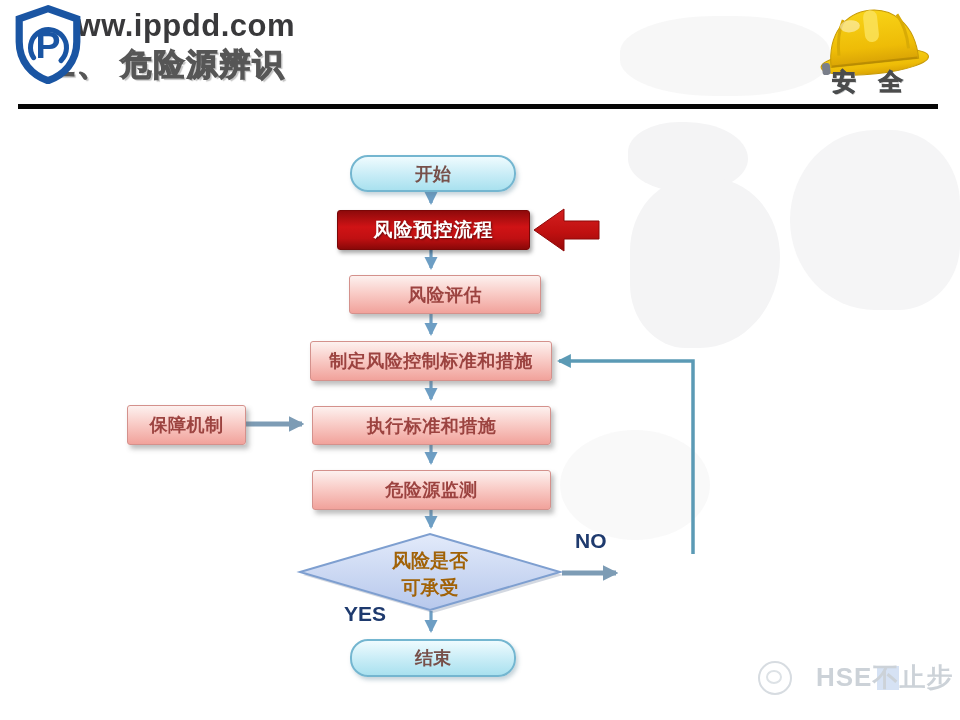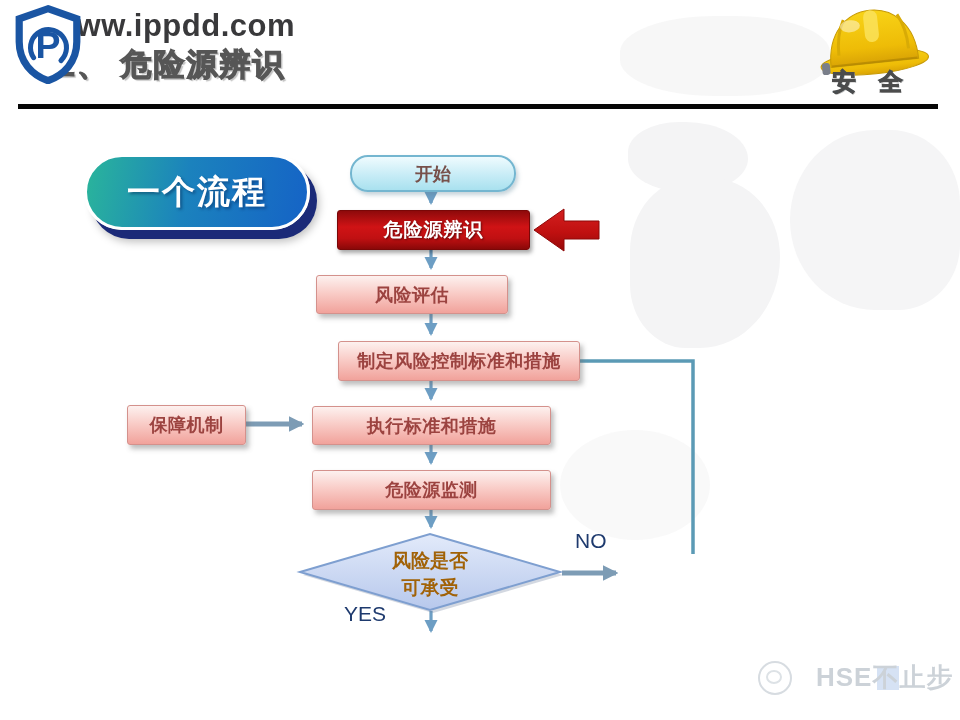--- a/index.html
+++ b/index.html
@@ -39,30 +39,30 @@
         color:#77504a;font-size:18px;box-shadow:2px 3px 4px rgba(90,130,150,.35);}
   .oval.start{left:350px;top:155px;width:162px;height:33px;}
   .oval.end{left:350px;top:639px;width:162px;height:34px;}
   .redbox{left:337px;top:210px;width:191px;height:38px;border-radius:3px;
           background:linear-gradient(180deg,#8e0a0b 0%,#d01315 42%,#c01012 72%,#8a0808 100%);
           border:1px solid #7a0707;color:#fff;font-size:19px;letter-spacing:1px;
           box-shadow:2px 3px 4px rgba(0,0,0,.35);text-shadow:1px 1px 2px rgba(0,0,0,.5);}
   .pbox{border:1px solid #d4918c;border-radius:3px;color:#9c4340;font-size:18px;
         background:linear-gradient(180deg,#fdf1ef 0%,#f9cdc8 45%,#f1a29b 100%);
         box-shadow:3px 4px 5px rgba(110,110,110,.45);letter-spacing:.5px;}
-  .pbox.assessment{left:316px;top:275px;width:190px;height:37px;}
-  .pbox.control{left:310px;top:341px;width:240px;height:38px;margin-left:28px;}
+  .pbox.assessment{left:349px;top:275px;width:190px;height:37px;}
+  .pbox.control{left:310px;top:341px;width:240px;height:38px;}
   .pbox.safeguard{left:127px;top:405px;width:117px;height:38px;}
   .pbox.execute{left:312px;top:406px;width:237px;height:37px;}
   .pbox.monitoring{left:312px;top:470px;width:237px;height:38px;}
   .pbox.warning{left:625px;top:555px;width:137px;height:37px;}
 
   .decision-text{left:340px;top:547px;width:180px;text-align:center;font-size:19px;font-weight:bold;
                  color:#a16207;line-height:27px;z-index:5;}
-  .yn{font-size:21px;font-weight:400;color:#1e3a6e;z-index:5;}
+  .yn{font-size:21px;font-weight:700;color:#1e3a6e;z-index:5;}
   .yes{left:344px;top:602px;}
   .no{left:575px;top:529px;}
 
   .caption{left:72px;top:625px;font-size:38px;font-weight:bold;color:#0d1220;
            -webkit-text-stroke:.8px #0d1220;letter-spacing:1px;z-index:5;}
 
   .watermark{left:758px;top:660px;display:flex;align-items:center;gap:24px;z-index:5;justify-content:space-between;}
   .watermark .wm-text{font-size:26px;font-weight:bold;color:#ccd2d8;letter-spacing:1px;}
   .wm-circle{width:30px;height:30px;border-radius:50%;border:2px solid #d7dce1;position:relative;}
   .wm-circle:after{content:"";position:absolute;left:6px;top:7px;width:12px;height:10px;
@@ -107,21 +107,20 @@
       <rect x="54" y="10" width="14" height="32" rx="7" fill="#fae25a" opacity="0.85"></rect>
       <path d="M34,17 C29,26 26,38 26,52" stroke="#d8ab06" stroke-width="3" fill="none"></path>
       <path d="M88,17 C93,26 96,38 96,52" stroke="#d8ab06" stroke-width="3" fill="none"></path>
       <ellipse cx="40" cy="24" rx="10" ry="6" fill="#ffffff" opacity="0.45"></ellipse>
       <path d="M18,62 H104" stroke="#a87f02" stroke-width="2" opacity="0.6"></path>
       <rect x="8" y="58" width="8" height="12" rx="3" fill="#7a7f8a"></rect>
     </g>
   </svg>
   <div class="abs helmet-caption">安 全</div>
 
-  <div class="abs badge">一个流程</div>
 
   <svg class="connectors" width="960" height="720" viewBox="0 0 960 720">
     <defs>
       <marker id="mblue" viewBox="0 0 10 10" refX="8.5" refY="5" markerWidth="4.2" markerHeight="4.2" orient="auto-start-reverse">
         <path d="M0,0 L10,5 L0,10 z" fill="#6d9ec4"></path>
       </marker>
       <marker id="mgray" viewBox="0 0 10 10" refX="8.5" refY="5" markerWidth="3.1" markerHeight="3.1" orient="auto-start-reverse">
         <path d="M0,0 L10,5 L0,10 z" fill="#7d9cb5"></path>
       </marker>
       <marker id="mteal" viewBox="0 0 10 10" refX="8.5" refY="5" markerWidth="4" markerHeight="4" orient="auto-start-reverse">
@@ -153,26 +152,27 @@
     </g>
     <path d="M693,554 L693,361 L559,361" stroke="#5b9ab5" stroke-width="3.5" fill="none" marker-end="url(#mteal)"></path>
 
     <polygon points="303,575 433,537 563,575 433,613" fill="rgba(110,125,155,0.30)"></polygon>
     <polygon points="300,572 430,534 560,572 430,610" fill="url(#gradDiamond)" stroke="#7e9fd0" stroke-width="2"></polygon>
 
     <polygon points="534,230 564,209 564,221 599,221 599,239 564,239 564,251" fill="url(#gradRed)" stroke="#8e0808" stroke-width="1"></polygon>
   </svg>
 
   <div class="abs node oval start">开始</div>
-  <div class="abs node redbox">危险源辨识</div>
+  <div class="abs node redbox">风险预控流程</div>
   <div class="abs node pbox assessment">风险评估</div>
   <div class="abs node pbox control">制定风险控制标准和措施</div>
   <div class="abs node pbox safeguard">保障机制</div>
   <div class="abs node pbox execute">执行标准和措施</div>
   <div class="abs node pbox monitoring">危险源监测</div>
+  <div class="abs node oval end">结束</div>
 
   <div class="abs decision-text">
     <span>风险是否</span><br>
     <span>可承受</span>
   </div>
   <div class="abs yn yes">YES</div>
   <div class="abs yn no">NO</div>
 
   <div class="abs wm-blue"></div>
   <div class="abs watermark">

